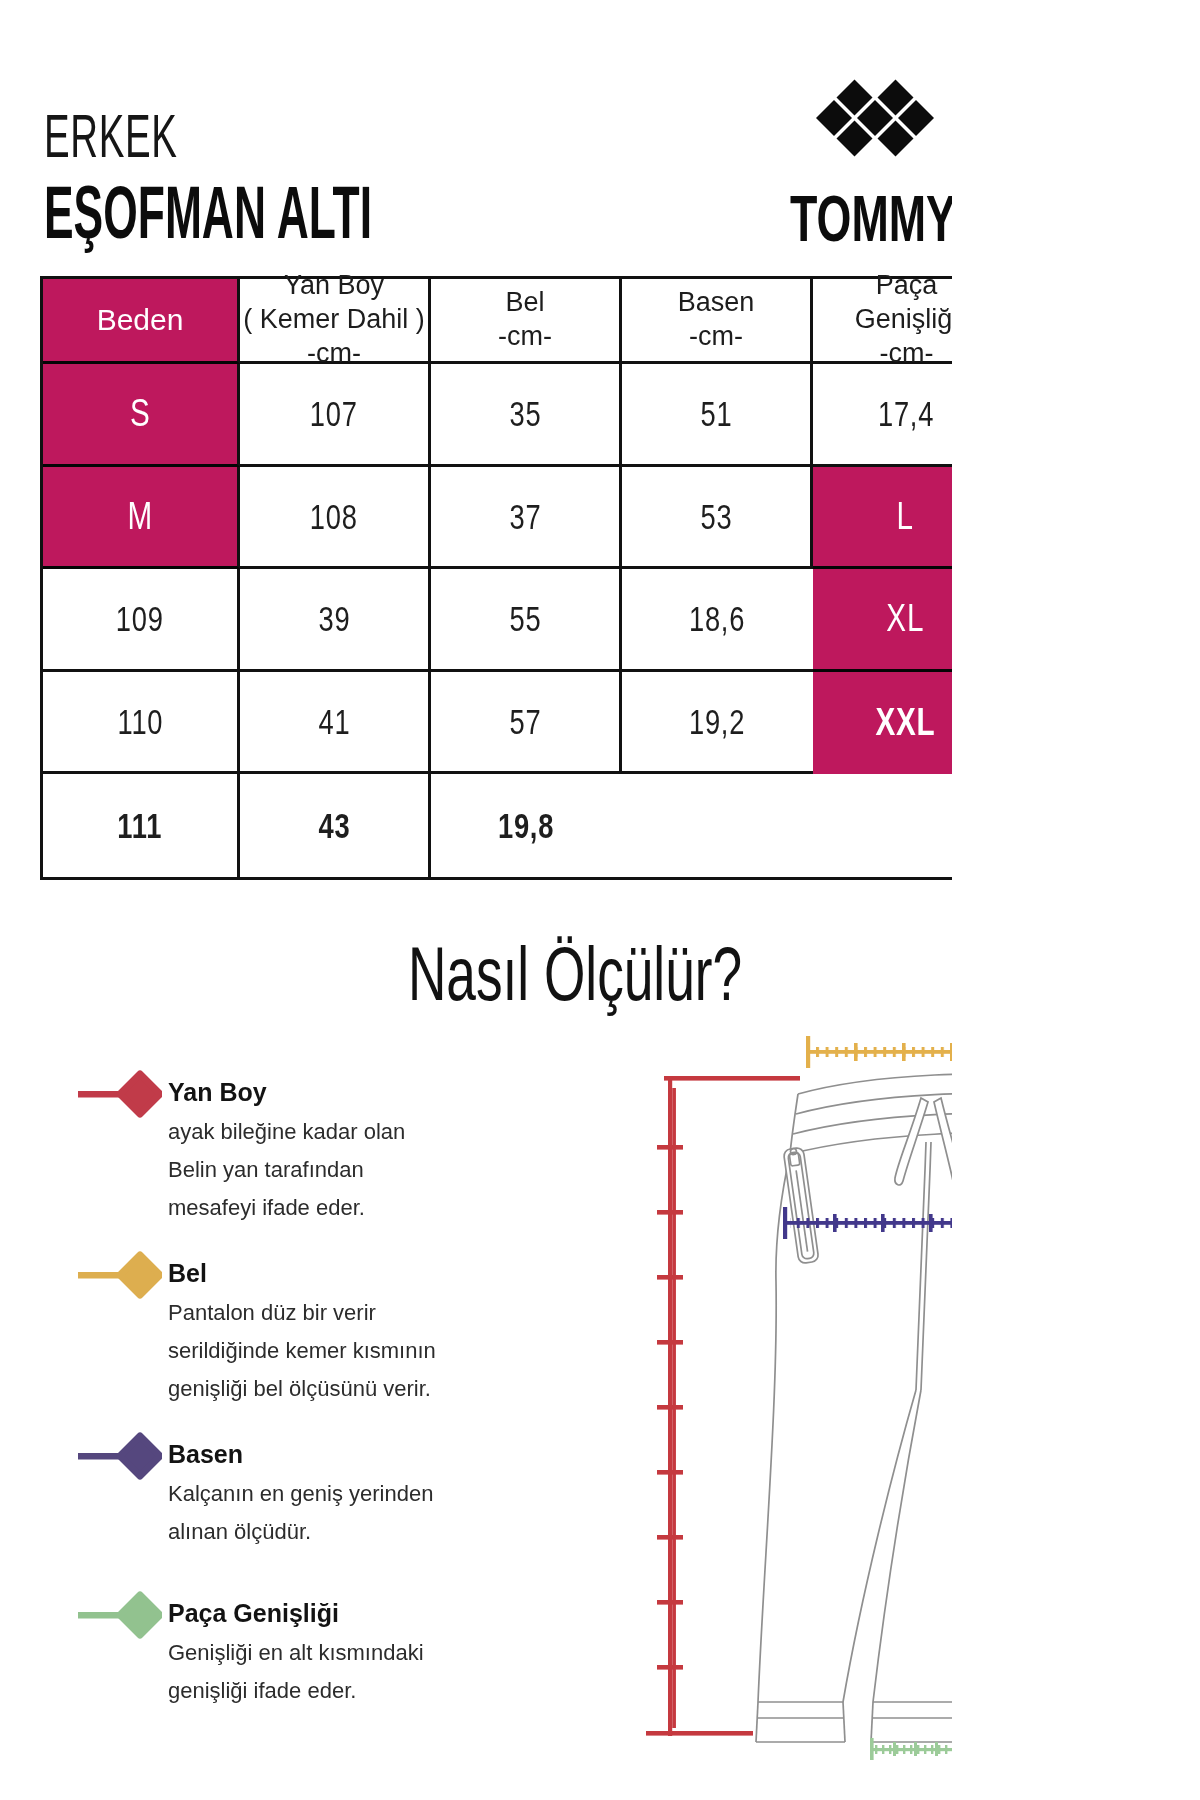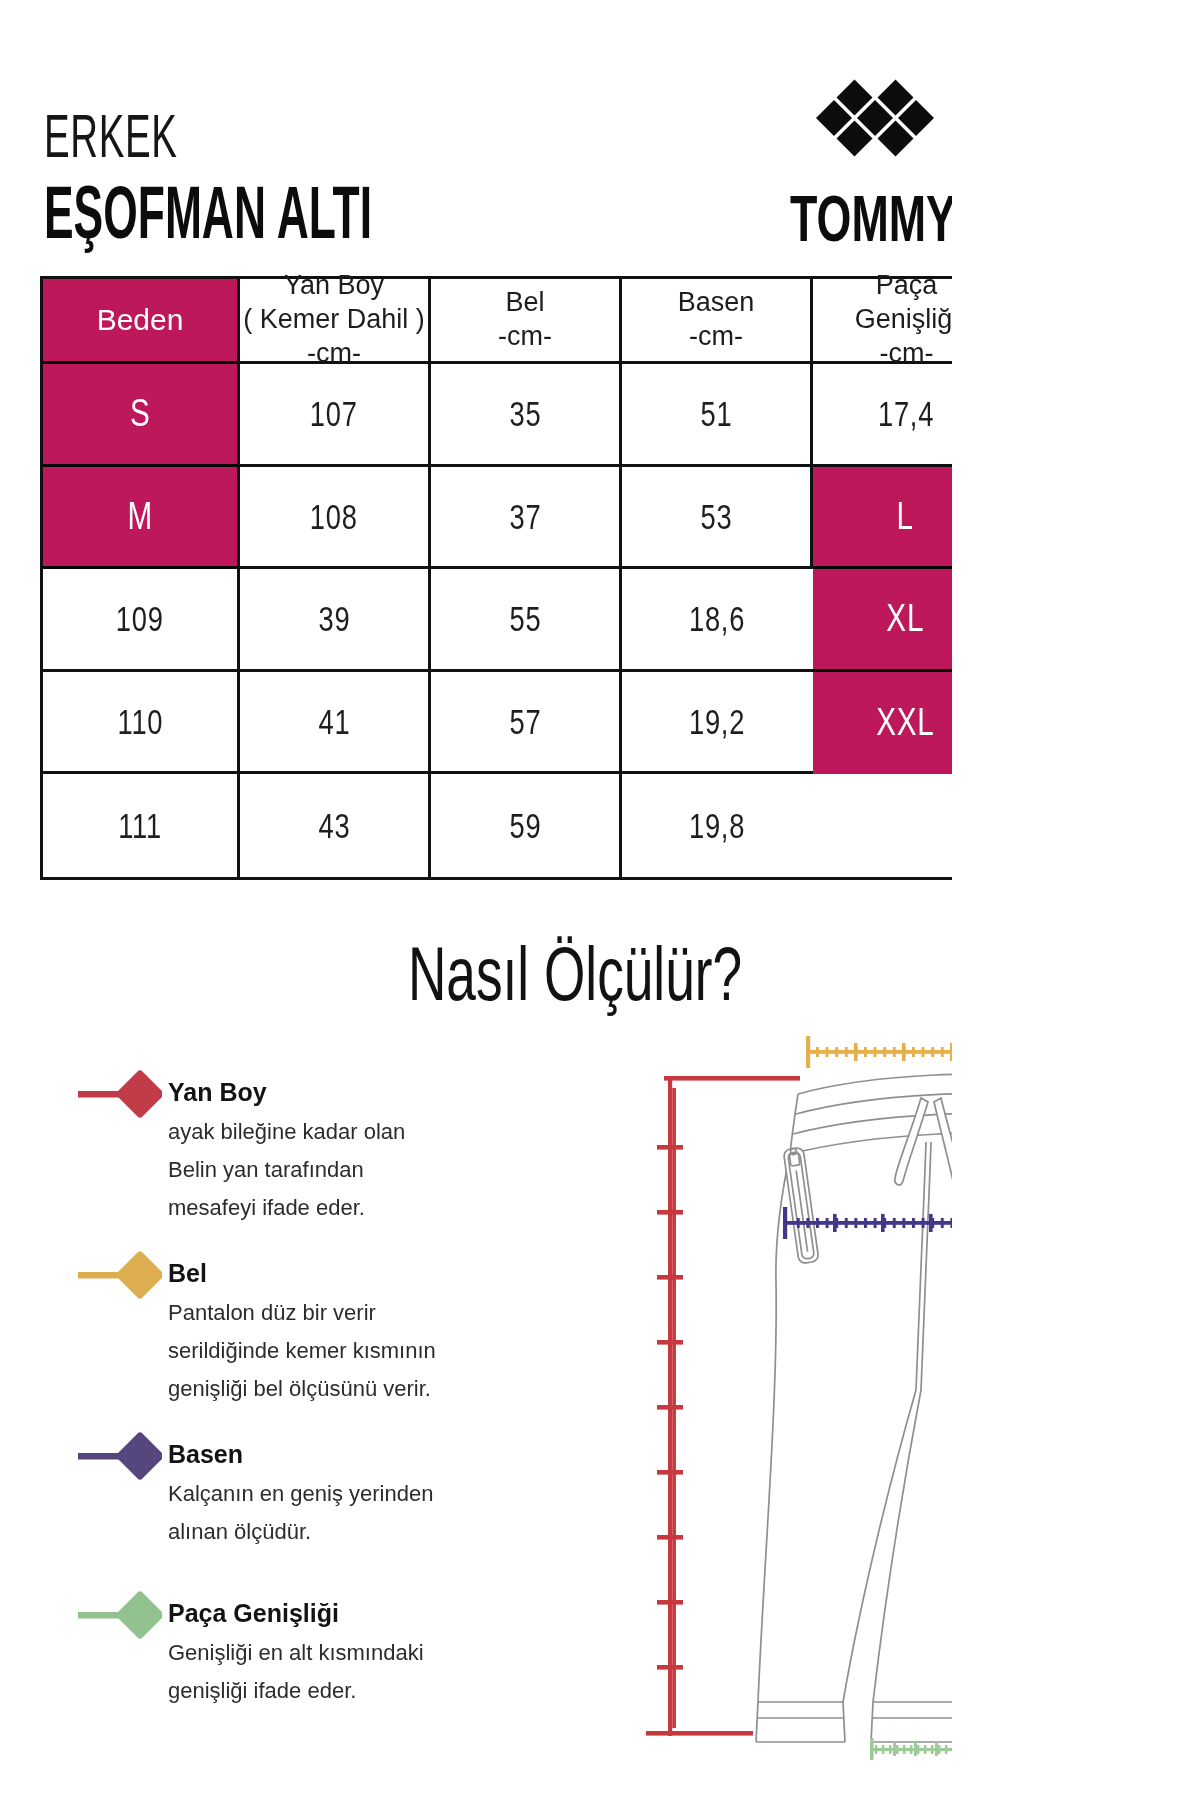--- a/index.html
+++ b/index.html
@@ -31,21 +31,21 @@
     grid-template-columns:197px 191px 191px 191px 187px;
     grid-template-rows:85px repeat(5, 1fr);
     border:3px solid #111; background:#fff;
   }
   .cell {
     border-right:3px solid #111; border-bottom:3px solid #111;
     display:flex; flex-direction:column; align-items:center; justify-content:center;
     color:#222; text-align:center; line-height:1.25;
   }
   .cell.last-col { border-right:none; }
-  .cell.last-row { border-bottom:none; }
+  .cell.last-row { border-bottom:none;font-weight:bold; }
   .cell.dark { background:#be185d; border-bottom-color:#050505; color:#fff; }
   .h-title, .h-sub, .h-unit { font-size:27px; color:#1d1d1d; }
   .h-title.wrap { width:160px; }
   .corner-label { font-size:30px; color:#fff; }
   .cond { display:inline-block; transform:scaleX(0.78); transform-origin:center; }
   .size-label { font-size:38px; color:#fff; letter-spacing:1px; }
   .val { font-size:35px; color:#1e1e1e; letter-spacing:1px; }
 
   
   .measure-title {
@@ -170,23 +170,20 @@
       </div>
 
     <div class="cell dark last-row">
         <span class="size-label cond">XXL</span>
       </div>
     <div class="cell last-row">
         <span class="val cond">111</span>
       </div>
     <div class="cell last-row">
         <span class="val cond">43</span>
-      </div>
-    <div class="cell last-row">
-        <span class="val cond">59</span>
       </div>
     <div class="cell last-col last-row">
         <span class="val cond">19,8</span>
       </div>
   </div>
 
   <div class="measure-title">Nasıl Ölçülür?</div>
 
   <div class="legend">
 

